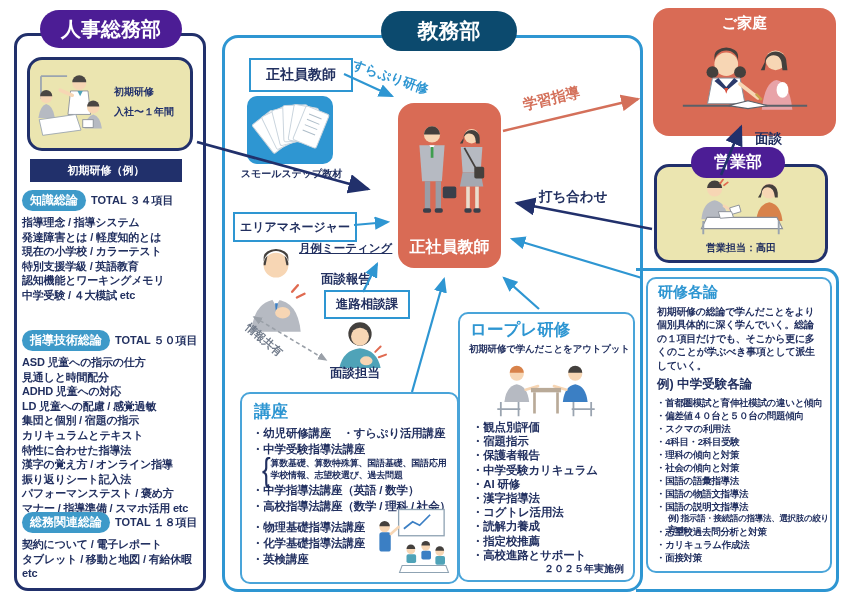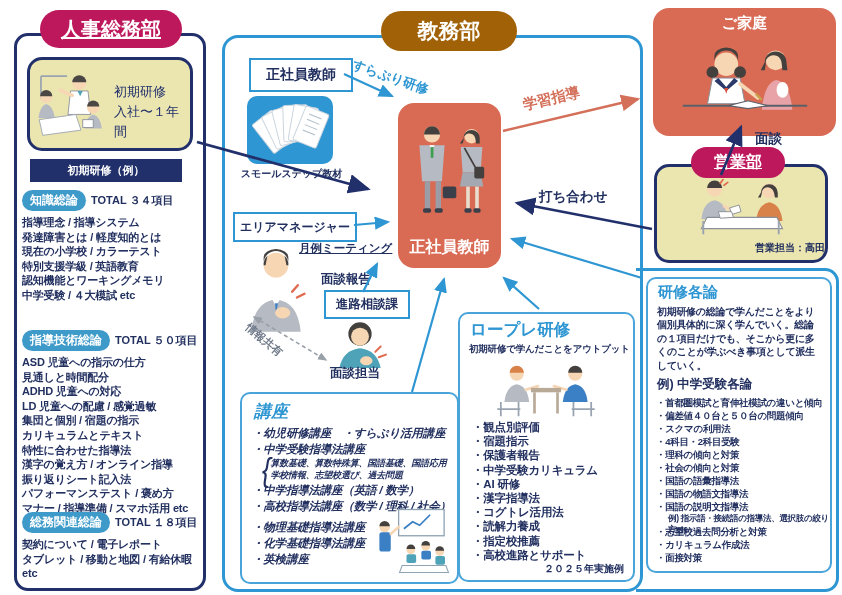--- a/index.html
+++ b/index.html
@@ -2,23 +2,23 @@
 <html><head>
 <meta charset="utf-8">
 <style>
   html,body{margin:0;padding:0;background:#fff;}
   #stage{position:relative;width:842px;height:595px;background:#ffffff;overflow:hidden;
          font-family:"Liberation Sans","DejaVu Sans",sans-serif;color:#223060;}
   .abs{position:absolute;}
   
   .dept-container{position:absolute;background:#fff;border:3px solid #21306b;border-radius:14px;}
   .blue-container{position:absolute;border:3px solid #2e96d2;border-radius:16px;}
-  .navy-pill{position:absolute;background:#be185d;color:#fff;font-weight:bold;
-             display:flex;align-items:center;justify-content:center;border-radius:20px;z-index:6;text-decoration:underline;}
-  .blue-pill{position:absolute;background:#a16207;color:#fff;font-weight:bold;
+  .navy-pill{position:absolute;background:#4c1d95;color:#fff;font-weight:bold;
+             display:flex;align-items:center;justify-content:center;border-radius:20px;z-index:6;}
+  .blue-pill{position:absolute;background:#0c4a6e;color:#fff;font-weight:bold;
              display:flex;align-items:center;justify-content:center;border-radius:20px;z-index:6;}
   .yellow-box{position:absolute;background:#ebe5b0;border:3px solid #21306b;border-radius:15px;}
   .navy-bar{position:absolute;background:#21306b;color:#fff;font-weight:bold;font-size:11px;
             display:flex;align-items:center;justify-content:center;}
   .label-box{position:absolute;background:#fff;border:2.5px solid #2e96d2;color:#223060;font-weight:bold;
              display:flex;align-items:center;justify-content:center;z-index:5;}
   .thin-blue-box{position:absolute;background:#fff;border:2.5px solid #49a4d9;border-radius:10px;z-index:4;}
   .red-box{position:absolute;background:#d96b55;border-radius:16px;z-index:5;}
   .badge{display:inline-block;background:#3e9ac9;color:#fff;font-weight:bold;font-size:12px;
          padding:2px 8px;border-radius:11px;}
@@ -52,21 +52,21 @@
         <path d="M44,30 L30,24" stroke="#f7d6b4" stroke-width="4" stroke-linecap="round"></path>
         <circle cx="14" cy="32" r="7" fill="#f7d6b4"></circle>
           <path d="M7,31 a7,7 0 0 1 14,0 z" fill="#4a4643"></path>
         <path d="M5,56 q2,-14 9,-16 q8,2 10,16 z" fill="#b6bac2"></path>
         <circle cx="68" cy="44" r="7" fill="#f7d6b4"></circle>
           <path d="M61,43 a7,7 0 0 1 14,0 z" fill="#4a4643"></path>
         <path d="M58,68 q2,-14 10,-16 q8,2 10,16 z" fill="#b6bac2"></path>
         <rect x="56" y="58" width="12" height="9" fill="#fff" stroke="#8a8f98" stroke-width="1"></rect>
         <path d="M6,58 L48,52 L54,70 L10,76 z" fill="#fff" stroke="#9aa4b0" stroke-width="1"></path>
       </svg>
-      <div class="abs" style="left:84px;top:22px;font-size:13px;font-weight:normal;line-height:20px;color:#21306b;">
+      <div class="abs" style="left:84px;top:22px;font-size:10px;font-weight:bold;line-height:20px;color:#21306b;">
         <div>初期研修</div>
         <div>入社〜１年間</div>
       </div>
     </div>
 
     <div class="navy-bar" style="left:30px;top:159px;width:152px;height:23px;">初期研修（例）</div>
 
     <div class="sec" style="left:22px;top:190px;">
       <div><span class="badge">知識総論</span><span class="sec-total">TOTAL ３４項目</span></div>
       <div class="sec-lines">
@@ -178,21 +178,21 @@
       <circle cx="35" cy="20" r="13" fill="#44403d"></circle>
       <circle cx="35" cy="23" r="10" fill="#f7d6b4"></circle>
       <path d="M25,20 a10,10 0 0 1 20,0 l0,-5 a10,7 0 0 0 -20,0 z" fill="#44403d"></path>
       <path d="M12,58 q4,-20 23,-22 q19,2 23,22 z" fill="#4fa3b8"></path>
       <ellipse cx="42" cy="50" rx="7" ry="5" fill="#f7d6b4"></ellipse>
       <path d="M52,40 l6,-6 M56,46 l8,-3" stroke="#e06a50" stroke-width="2.2" stroke-linecap="round"></path>
     </svg>
     <div class="navy-label" style="left:330px;top:365px;font-size:12.5px;">面談担当</div>
     <div class="navy-label rot" style="left:252px;top:320px;font-size:11px;color:#707a8a;transform:rotate(40deg);">情報共有</div>
 
-    <div class="thin-blue-box" style="left:240px;top:392px;width:215px;height:188px;font-style:italic;">
+    <div class="thin-blue-box" style="left:240px;top:392px;width:215px;height:188px;">
       <div class="abs blue-title" style="left:12px;top:6px;font-size:17px;">講座</div>
       <div class="abs" style="left:10px;top:31px;font-size:11.5px;line-height:16px;font-weight:600;letter-spacing:-0.2px;">
         <div>・幼児研修講座　・すらぷり活用講座</div>
         <div>・中学受験指導法講座</div>
         <div style="display:flex;align-items:center;margin:1px 0 1px 10px;">
           <span style="font-size:26px;font-weight:300;transform:scaleY(1.25);color:#223060;">{</span>
           <span style="font-size:9px;line-height:11.5px;font-weight:bold;">
             <div>算数基礎、算数特殊算、国語基礎、国語応用</div>
             <div>学校情報、志望校選び、過去問題</div>
           </span>
@@ -293,21 +293,21 @@
         <path d="M52,32 L62,38" stroke="#f7d6b4" stroke-width="3" stroke-linecap="round"></path>
         <path d="M58,34 l10,-3 l2,7 l-10,3 z" fill="#fff" stroke="#8a8f98" stroke-width="1"></path>
         <circle cx="100" cy="16" r="8" fill="#f7d6b4"></circle>
         <path d="M91,18 a9,9 0 0 1 18,0 l0,5 h-3 l-1,-5 a7,7 0 0 0 -10,-5 a7,7 0 0 0 -3,6 l-1,4 h-3 z" fill="#44403d"></path>
         <path d="M86,48 q2,-18 14,-20 q12,2 14,20 z" fill="#d8824a"></path>
         <path d="M34,44 h74 l6,12 h-86 z" fill="#fff" stroke="#8a8f98" stroke-width="1.2"></path>
         <path d="M46,38 l14,0 l2,6 l-14,1 z" fill="#fff" stroke="#8a8f98" stroke-width="1"></path>
         <path d="M30,48 v14 M110,48 v14" stroke="#9aa4b0" stroke-width="2"></path>
         <path d="M48,8 l3,-4 M52,10 l4,-3" stroke="#e06a50" stroke-width="1.8" stroke-linecap="round"></path>
       </svg>
-      <div class="abs" style="left:0;bottom:5px;width:168px;text-align:right;font-size:10px;font-weight:bold;color:#223060;">営業担当：高田</div>
+      <div class="abs" style="left:0;bottom:5px;width:168px;text-align:center;font-size:10px;font-weight:bold;color:#223060;">営業担当：高田</div>
     </div>
     <div class="navy-pill" style="left:691px;top:147px;width:94px;height:31px;font-size:16px;border-radius:16px;">営業部</div>
     <div class="navy-label" style="left:539px;top:188px;font-size:13.5px;">打ち合わせ</div>
 
     <div class="thin-blue-box" style="left:646px;top:277px;width:182px;height:292px;">
       <div class="abs blue-title" style="left:10px;top:4px;font-size:15px;font-family:Liberation Mono, monospace;">研修各論</div>
       <div class="abs" style="left:9px;top:26px;width:164px;font-size:10px;line-height:13.4px;font-weight:600;letter-spacing:-0.3px;">初期研修の総論で学んだことをより個別具体的に深く学んでいく。総論の１項目だけでも、そこから更に多くのことが学ぶべき事項として派生していく。</div>
       <div class="abs" style="left:9px;top:97px;font-size:12.5px;font-weight:bold;">例) 中学受験各論</div>
       <div class="abs" style="left:8px;top:117px;font-size:9.5px;line-height:13px;font-weight:600;letter-spacing:-0.3px;">
           <div class="li-row">・首都圏模試と育伸社模試の違いと傾向</div>

